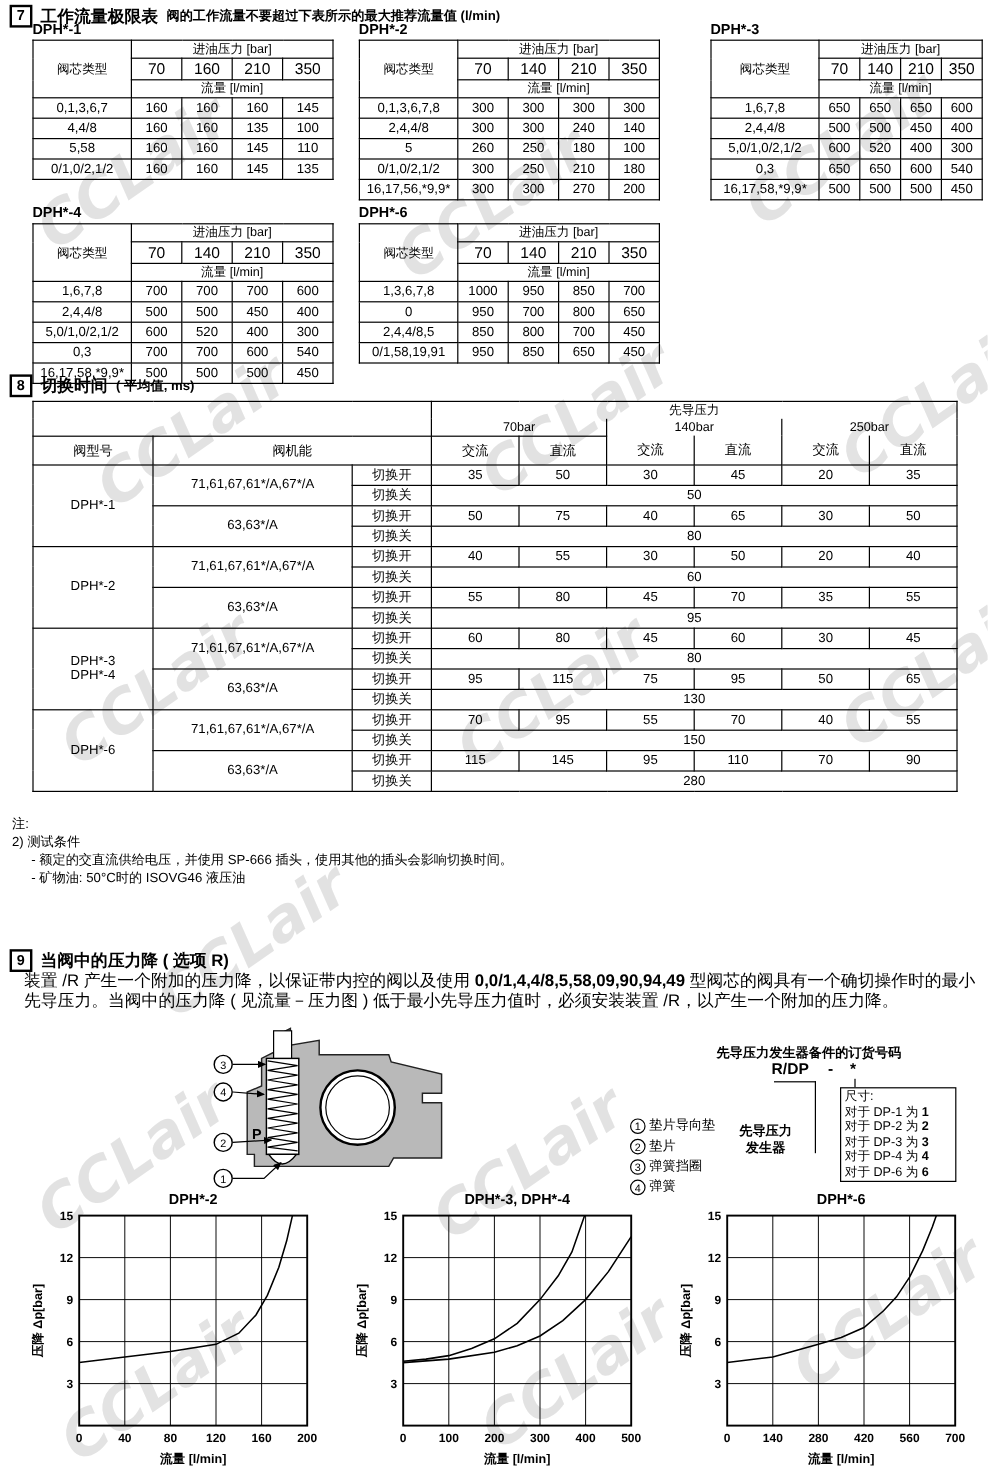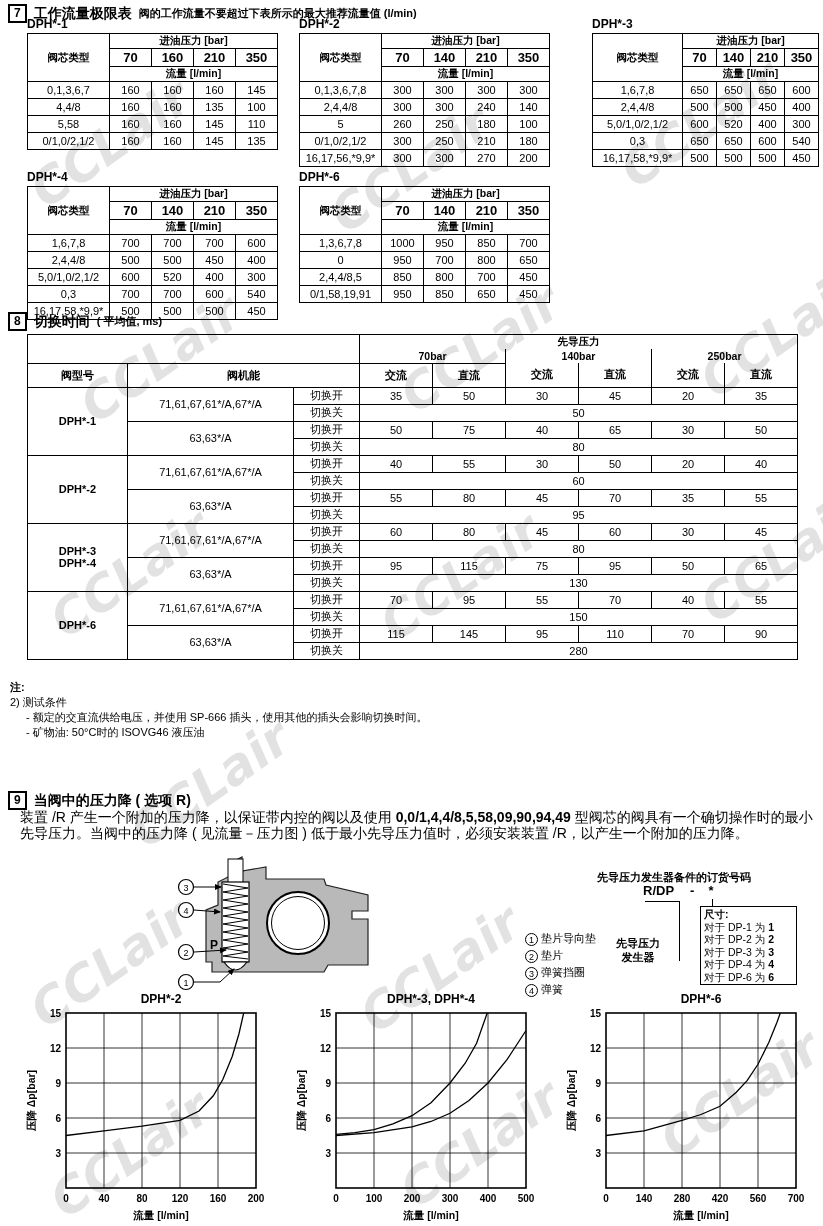--- a/index.html
+++ b/index.html
@@ -1,21 +1,21 @@
 <!DOCTYPE html>
 <html><head>
 <meta charset="utf-8">
 <style>
 *{margin:0;padding:0;box-sizing:border-box}
 html,body{background:#fff}
 body{width:823px;height:1226px;position:relative;font-family:"Liberation Sans","DejaVu Sans",sans-serif;color:#000;overflow:hidden}
 #wm-layer{position:absolute;inset:0;z-index:0}
 .wm{position:absolute;font-size:50px;font-weight:bold;font-style:italic;color:#cccccc;opacity:.55;transform:rotate(-35deg);white-space:nowrap;font-family:"DejaVu Sans",sans-serif}
 .layer{position:absolute;z-index:1}
-.b{font-weight:bold}
+.b{font-weight:normal}
 .sec-head{position:absolute;display:flex;align-items:center;gap:7px;z-index:1}
 .sec-num{border:2px solid #000;font-weight:bold;font-size:12px;padding:0 4px;line-height:15px;display:inline-block}
 .sec-title{font-weight:bold;font-size:14px}
 .sec-sub{font-weight:bold;font-size:11px}
 table{border-collapse:collapse;background:transparent}
 td{border:1px solid #000;text-align:center;font-size:11px;padding:0 2px;height:17px}
 .tbl-label{font-weight:bold;font-size:12px;margin-bottom:2px}
 .ftable tr.hr1 td{height:14px;font-size:10.5px}
 .ftable tr.hr2 td{height:18px}
 .pnum{font-size:13px}

